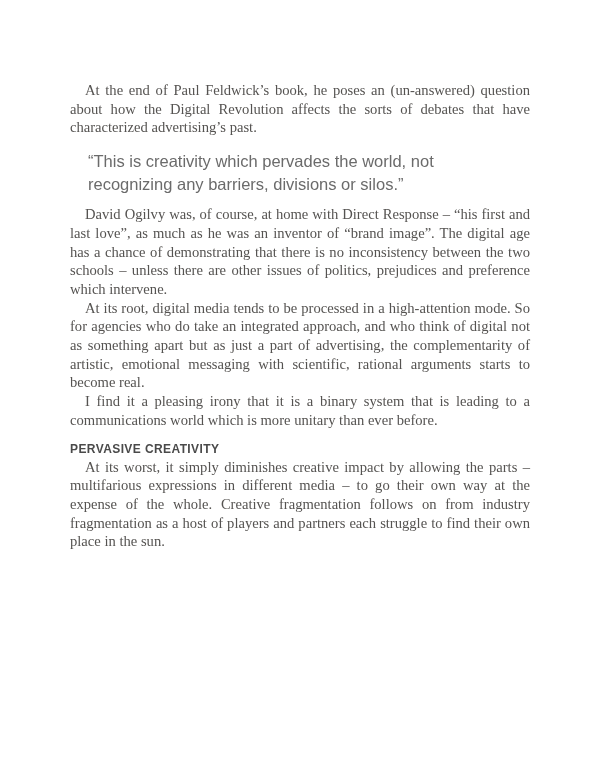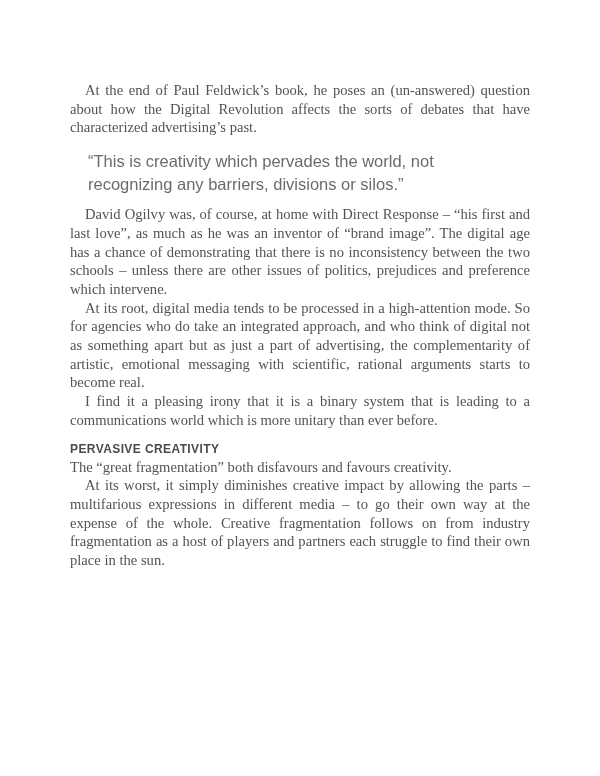--- a/index.html
+++ b/index.html
@@ -57,16 +57,15 @@
   <div class="pull-quote">“This is creativity which pervades the world, not recognizing any barriers, divisions or silos.”</div>
 
   <p class="body-para indent">David Ogilvy was, of course, at home with Direct Response – “his first and last love”, as much as he was an inventor of “brand image”. The digital age has a chance of demonstrating that there is no inconsistency between the two schools – unless there are other issues of politics, prejudices and preference which intervene.</p>
 
   <p class="body-para indent">At its root, digital media tends to be processed in a high-attention mode. So for agencies who do take an integrated approach, and who think of digital not as something apart but as just a part of advertising, the complementarity of artistic, emotional messaging with scientific, rational arguments starts to become real.</p>
 
   <p class="body-para indent">I find it a pleasing irony that it is a binary system that is leading to a communications world which is more unitary than ever before.</p>
 
   <h2 class="section-heading">PERVASIVE CREATIVITY</h2>
 
-  <p class="body-para">The “great fragmentation” both disfavours and favours creativity.</p>
 
   <p class="body-para indent">At its worst, it simply diminishes creative impact by allowing the parts – multifarious expressions in different media – to go their own way at the expense of the whole. Creative fragmentation follows on from industry fragmentation as a host of players and partners each struggle to find their own place in the sun.</p>
 </div>
 
 </body></html>

